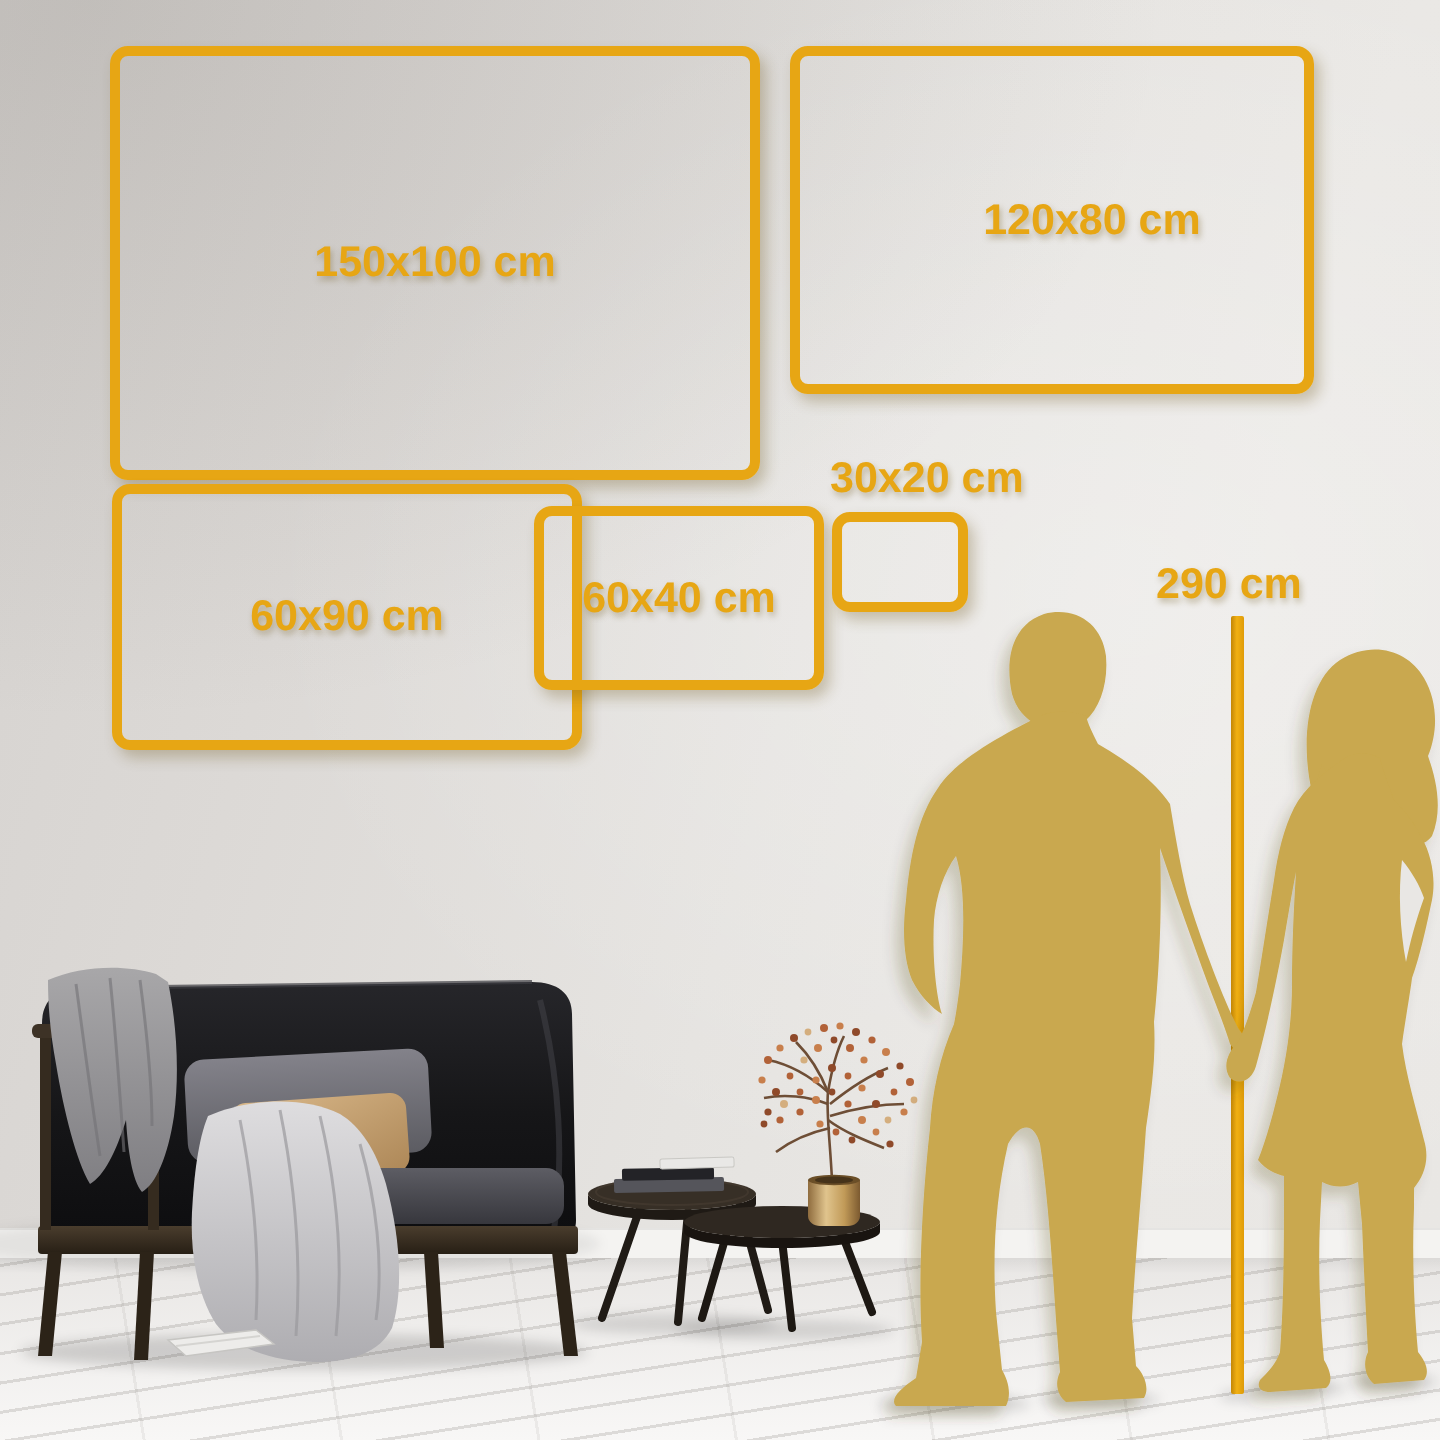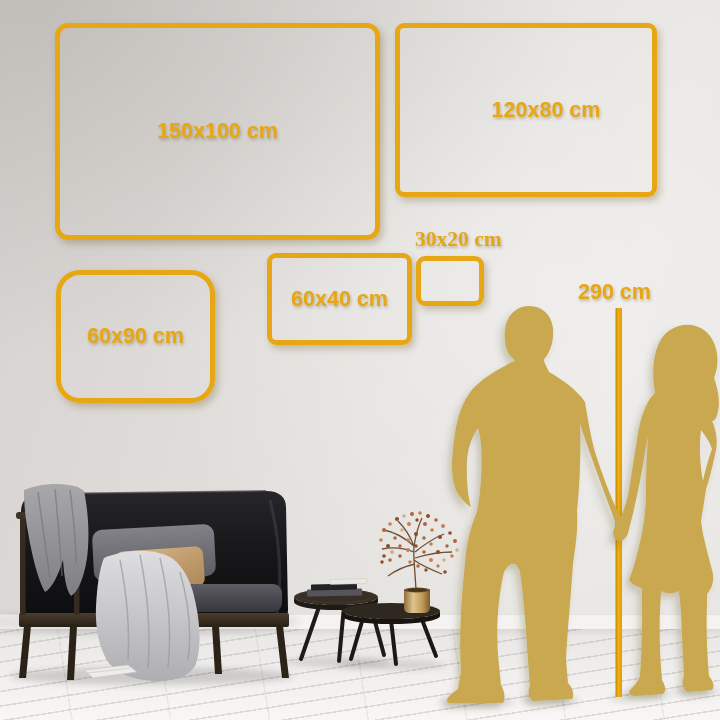--- a/index.html
+++ b/index.html
@@ -39,32 +39,32 @@
   
   #scene{position:absolute;left:0;top:0;width:720px;height:720px;}
   
   .frame{
     position:absolute;box-sizing:border-box;
     border:5px solid var(--gold,#E7A614);
     border-radius:9px;
     box-shadow:3px 4px 7px rgba(110,85,25,0.30);
     display:flex;align-items:center;justify-content:center;
   }
-  .f1{left:55px;top:23px;width:325px;height:217px;border-radius:13px;}
+  .f1{left:55px;top:23px;width:325px;height:217px;}
   .f2{left:395px;top:23px;width:262px;height:174px;padding-left:40px;}
-  .f3{left:56px;top:270px;width:159px;height:133px;border-radius:24px;}
+  .f3{left:56px;top:242px;width:235px;height:133px;}
   .f4{left:267px;top:253px;width:145px;height:92px;}
   .f5{left:416px;top:256px;width:68px;height:50px;}
   .size-label{
     color:var(--gold,#E7A614);
     font-size:21.5px;font-weight:bold;letter-spacing:0px;white-space:nowrap;
     text-shadow:1px 2px 3px rgba(110,85,25,0.35);
   }
   .float-label{position:absolute;white-space:nowrap;line-height:22px;}
-  .lab-30{left:415px;top:228px;font-family:Liberation Serif, serif;}
+  .lab-30{left:415px;top:228px;}
   .lab-180{left:578px;top:281px;}
 </style>
 </head>
 <body>
 
 <div id="stage">
 
   <div class="wall"></div>
   <div class="baseboard"></div>
   <div class="floor">

